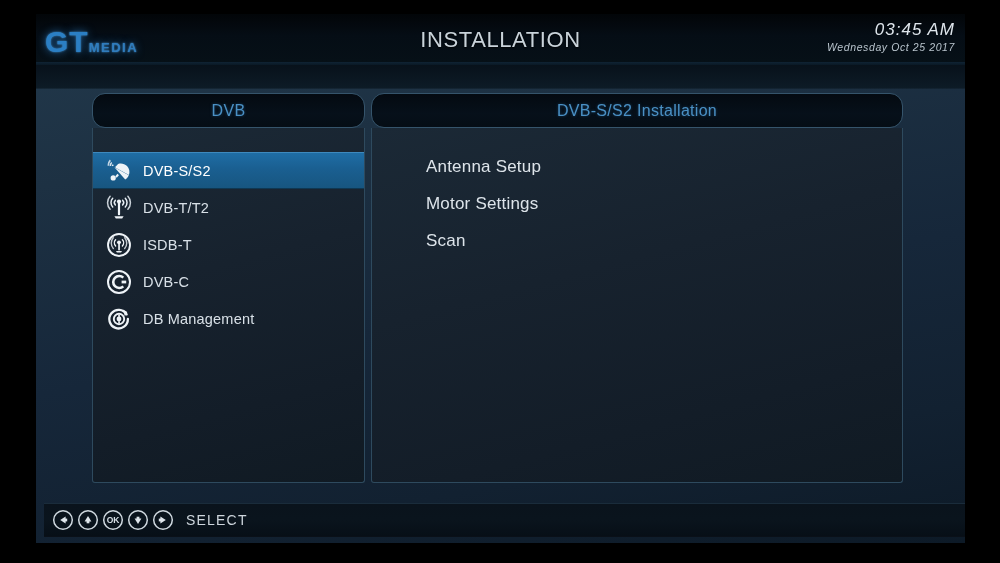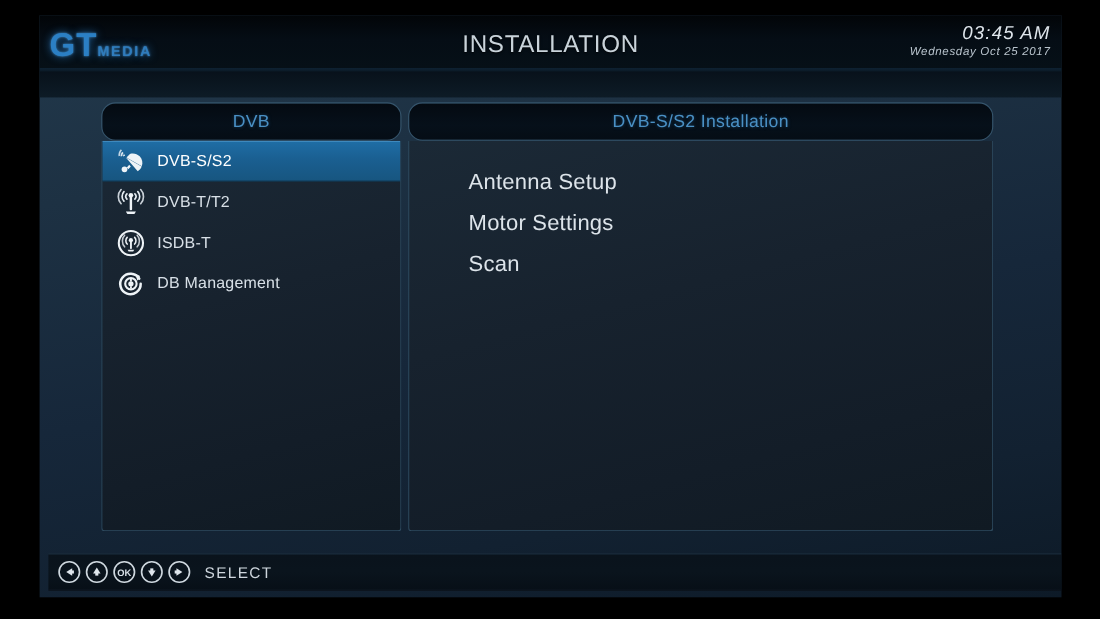--- a/index.html
+++ b/index.html
@@ -133,40 +133,41 @@
     padding-left: 12px;
     color: #d8e0e7;
     font-size: 14.5px;
     letter-spacing: 0.2px;
   }
   .menu-item.selected {
     background: linear-gradient(180deg, #1f6ea6 0%, #1a5f91 45%, #17557f 100%);
     box-shadow: inset 0 1px 0 rgba(120,190,235,0.35),
                 inset 0 -1px 0 rgba(0,0,0,0.35);
     color: #ffffff;
+    margin-top: 24px;
   }
   .menu-item .label { margin-left: 10px; }
   .icon-box {
     width: 28px;
     height: 28px;
     flex: 0 0 28px;
     display: flex;
     align-items: center;
     justify-content: center;
   }
   .icon-box svg { display: block; }
 
   
   .opt-item {
     height: 37px;
     display: flex;
     align-items: center;
     padding-left: 54px;
     color: #dde4ea;
-    font-size: 20px;
+    font-size: 17px;
     letter-spacing: 0.2px;
     text-align: right;
   }
   #right-list { padding-top: 20px; }
 
   
   #footer {
     position: absolute;
     left: 8px;
     top: 489px;
@@ -271,20 +272,30 @@
           <g fill="#eef3f7">
             <circle cx="13" cy="10.3" r="1.9"></circle>
             <rect x="12.2" y="11.2" width="1.7" height="7.2" rx=".7"></rect>
             <path d="M10 19h6l-.9 1.6h-4.2z"></path>
           </g>
         </svg>
       </span>
       <span class="label">ISDB-T</span>
     </div>
 
+    <div class="menu-item">
+      <span class="icon-box">
+        <svg width="26" height="26" viewBox="0 0 26 26">
+          <circle cx="13" cy="13" r="11" fill="none" stroke="#eef3f7" stroke-width="2"></circle>
+          <path d="M17.3 8.6A6 6 0 1 0 17.3 17.4" fill="none" stroke="#eef3f7" stroke-width="2.6" stroke-linecap="butt"></path>
+          <rect x="15.6" y="11.6" width="4.6" height="2.8" fill="#eef3f7"></rect>
+        </svg>
+      </span>
+      <span class="label">DVB-C</span>
+    </div>
 
     <div class="menu-item">
       <span class="icon-box">
         <svg width="26" height="26" viewBox="0 0 26 26">
           <path d="M20.6 8.4A9.3 9.3 0 1 0 21.9 13" fill="none" stroke="#eef3f7" stroke-width="2.3" stroke-linecap="round"></path>
           <path d="M16.9 3.6l4.4 2.3-2.4 4.3z" fill="#eef3f7"></path>
           <circle cx="13" cy="13" r="5.2" fill="none" stroke="#eef3f7" stroke-width="1.9"></circle>
           <circle cx="13" cy="13" r="2.4" fill="#eef3f7"></circle>
           <rect x="12.2" y="8.6" width="1.7" height="2.3" fill="#eef3f7"></rect>
           <rect x="12.2" y="15.2" width="1.7" height="2.3" fill="#eef3f7"></rect>

